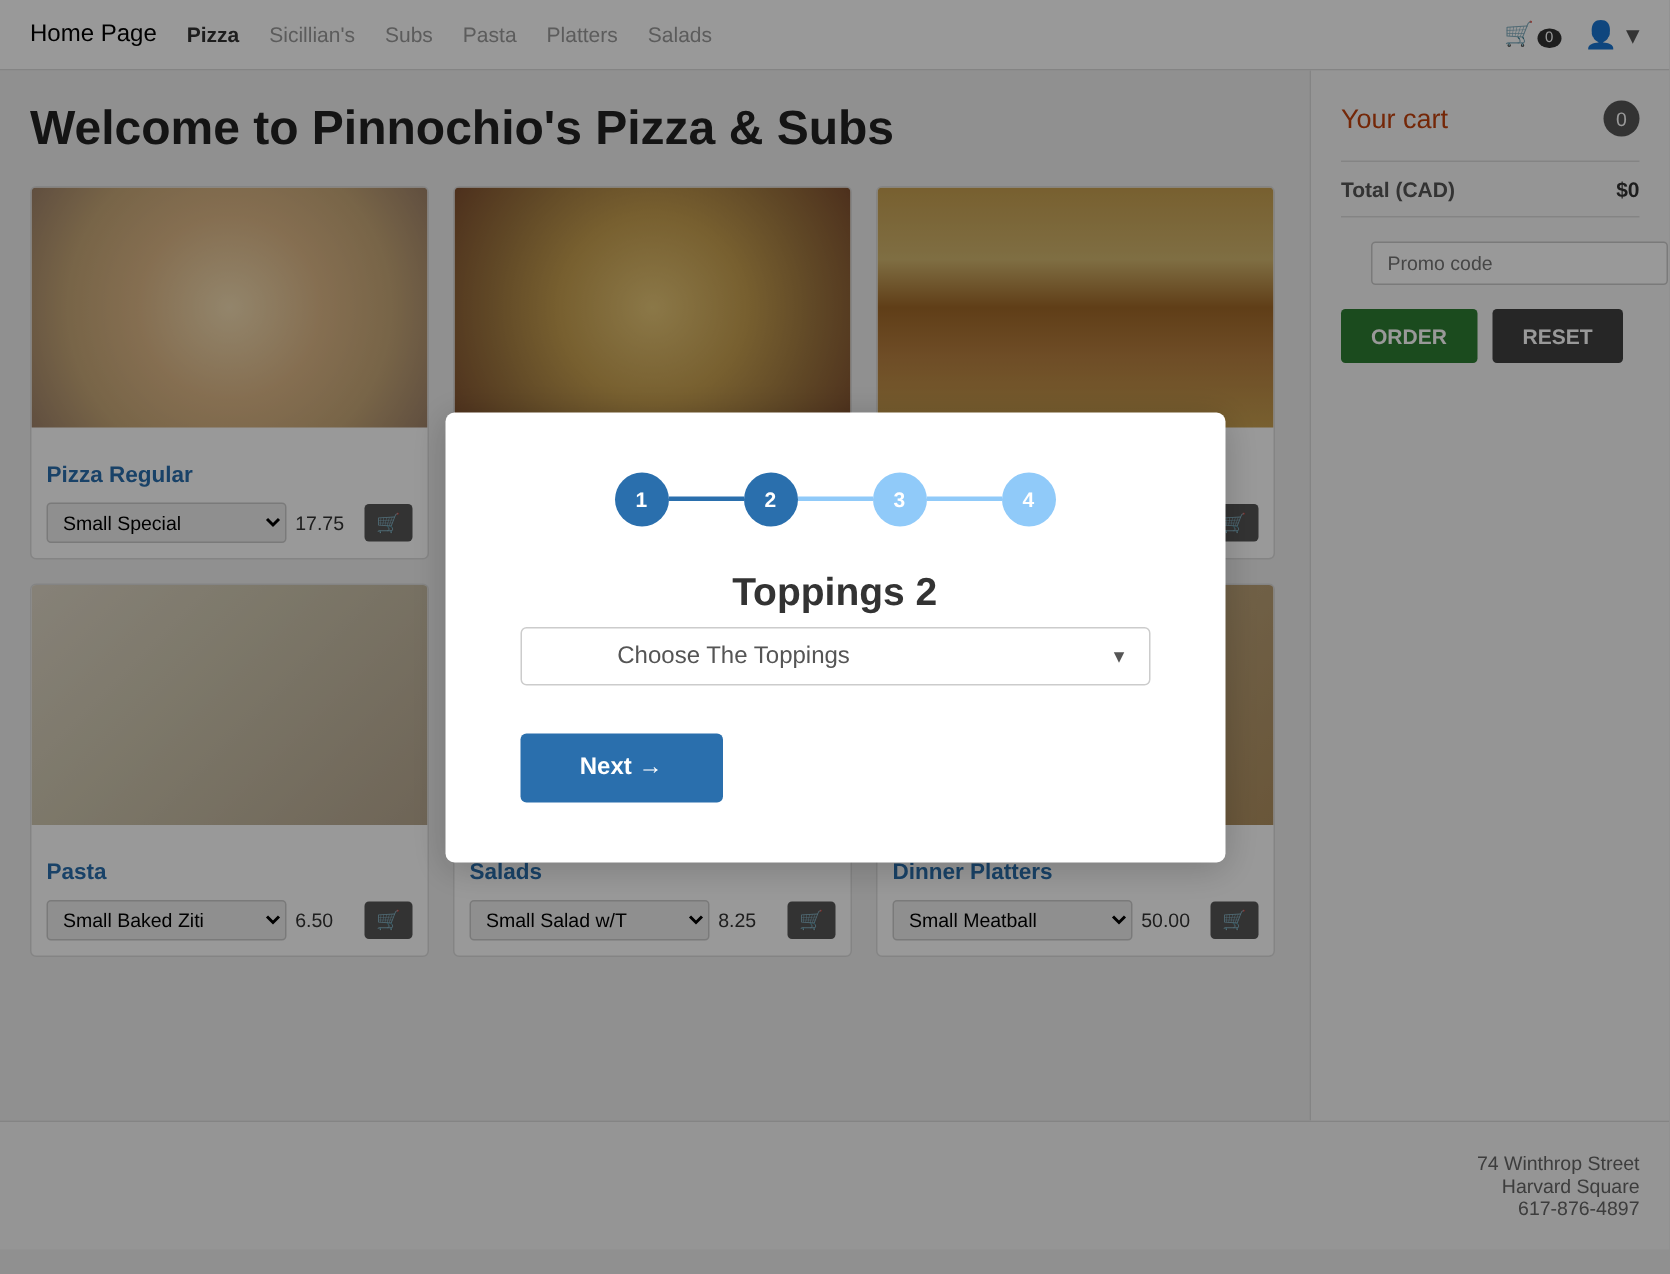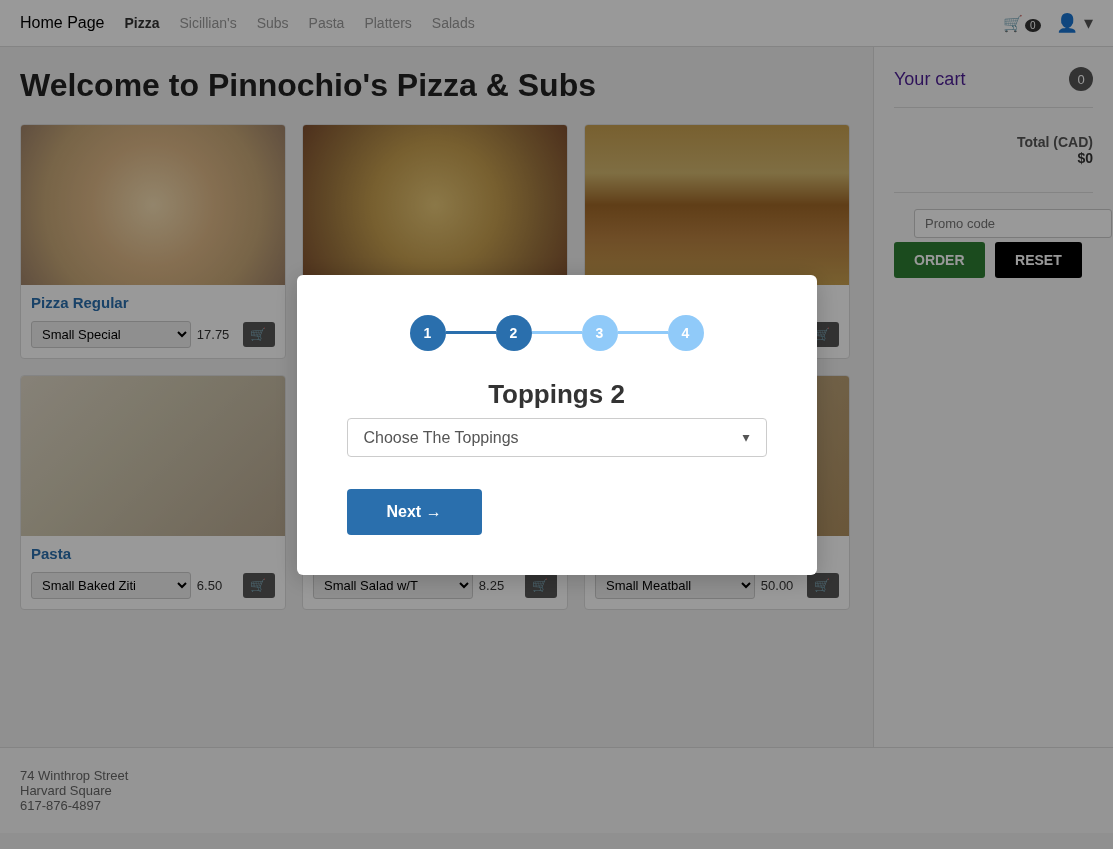--- a/index.html
+++ b/index.html
@@ -61,21 +61,21 @@
       background: #fff;
       border: 1px solid #ddd;
       border-radius: 4px;
       overflow: hidden;
     }
 
     .product-name {
       font-size: 15px;
       font-weight: bold;
       color: #2a6fad;
-      padding: 9px 10px 4px;
+      padding: 23px 10px 4px;
     }
 
     .product-controls {
       display: flex;
       align-items: center;
       padding: 6px 10px 10px;
       gap: 6px;
     }
 
     .product-select {
@@ -111,50 +111,49 @@
       min-height: 700px;
     }
 
     .cart-header {
       display: flex;
       justify-content: space-between;
       align-items: center;
       margin-bottom: 16px;
     }
 
-    .cart-title { font-size: 18px; color: #4c1d95; }
+    .cart-title { font-size: 18px; color: #c2410c; }
     .cart-count-badge {
       background: #555;
       color: #fff;
       border-radius: 50%;
       width: 24px;
       height: 24px;
       display: flex;
       align-items: center;
       justify-content: center;
       font-size: 13px;
     }
 
     .cart-total-row {
       display: flex;
       justify-content: space-between;
-      align-items: flex-end;
+      align-items: flex-start;
       border-top: 1px solid #ddd;
       border-bottom: 1px solid #ddd;
-      padding: 26px 0;
+      padding: 10px 0;
       margin-bottom: 16px;
-      flex-direction: column;
     }
     .cart-total-label { font-size: 14px; color: #555; font-weight: bold; }
     .cart-total-value { font-size: 14px; color: #333; font-weight: bold; }
 
     .promo-row {
       display: flex;
       gap: 6px;
-      margin-bottom: 4px;
+      margin-bottom: 16px;
       padding-left: 20px;
     }
 
     .promo-input {
       flex: 1;
       border: 1px solid #ccc;
       border-radius: 3px;
       padding: 6px 10px;
       font-size: 13px;
       color: #999;
@@ -176,21 +175,21 @@
       border: none;
       border-radius: 3px;
       padding: 10px 20px;
       font-size: 14px;
       font-weight: bold;
       cursor: pointer;
       margin-right: 6px;
     }
 
     .reset-btn {
-      background: #000000;
+      background: #404040;
       color: #fff;
       border: none;
       border-radius: 3px;
       padding: 10px 20px;
       font-size: 14px;
       font-weight: bold;
       cursor: pointer;
     }
 
     
@@ -272,20 +271,21 @@
 
     .modal-select {
       width: 100%;
       border: none;
       outline: none;
       font-size: 16px;
       color: #555;
       background: transparent;
       appearance: none;
       cursor: pointer;
+      margin-left: 48px;
     }
 
     .modal-select-arrow {
       font-size: 14px;
       color: #555;
     }
 
     .modal-buttons {
       display: flex;
       gap: 16px;
@@ -307,21 +307,21 @@
       color: #fff;
       border: none;
       border-radius: 4px;
       padding: 14px 32px;
       font-size: 16px;
       cursor: pointer;
     }
 
     
     footer {
-      text-align: left;
+      text-align: right;
       padding: 20px;
       color: #666;
       font-size: 13px;
       background: #f8f8f8;
       border-top: 1px solid #ddd;
     }
 
     
     .img-pizza-reg-art {
       width: 100%;

